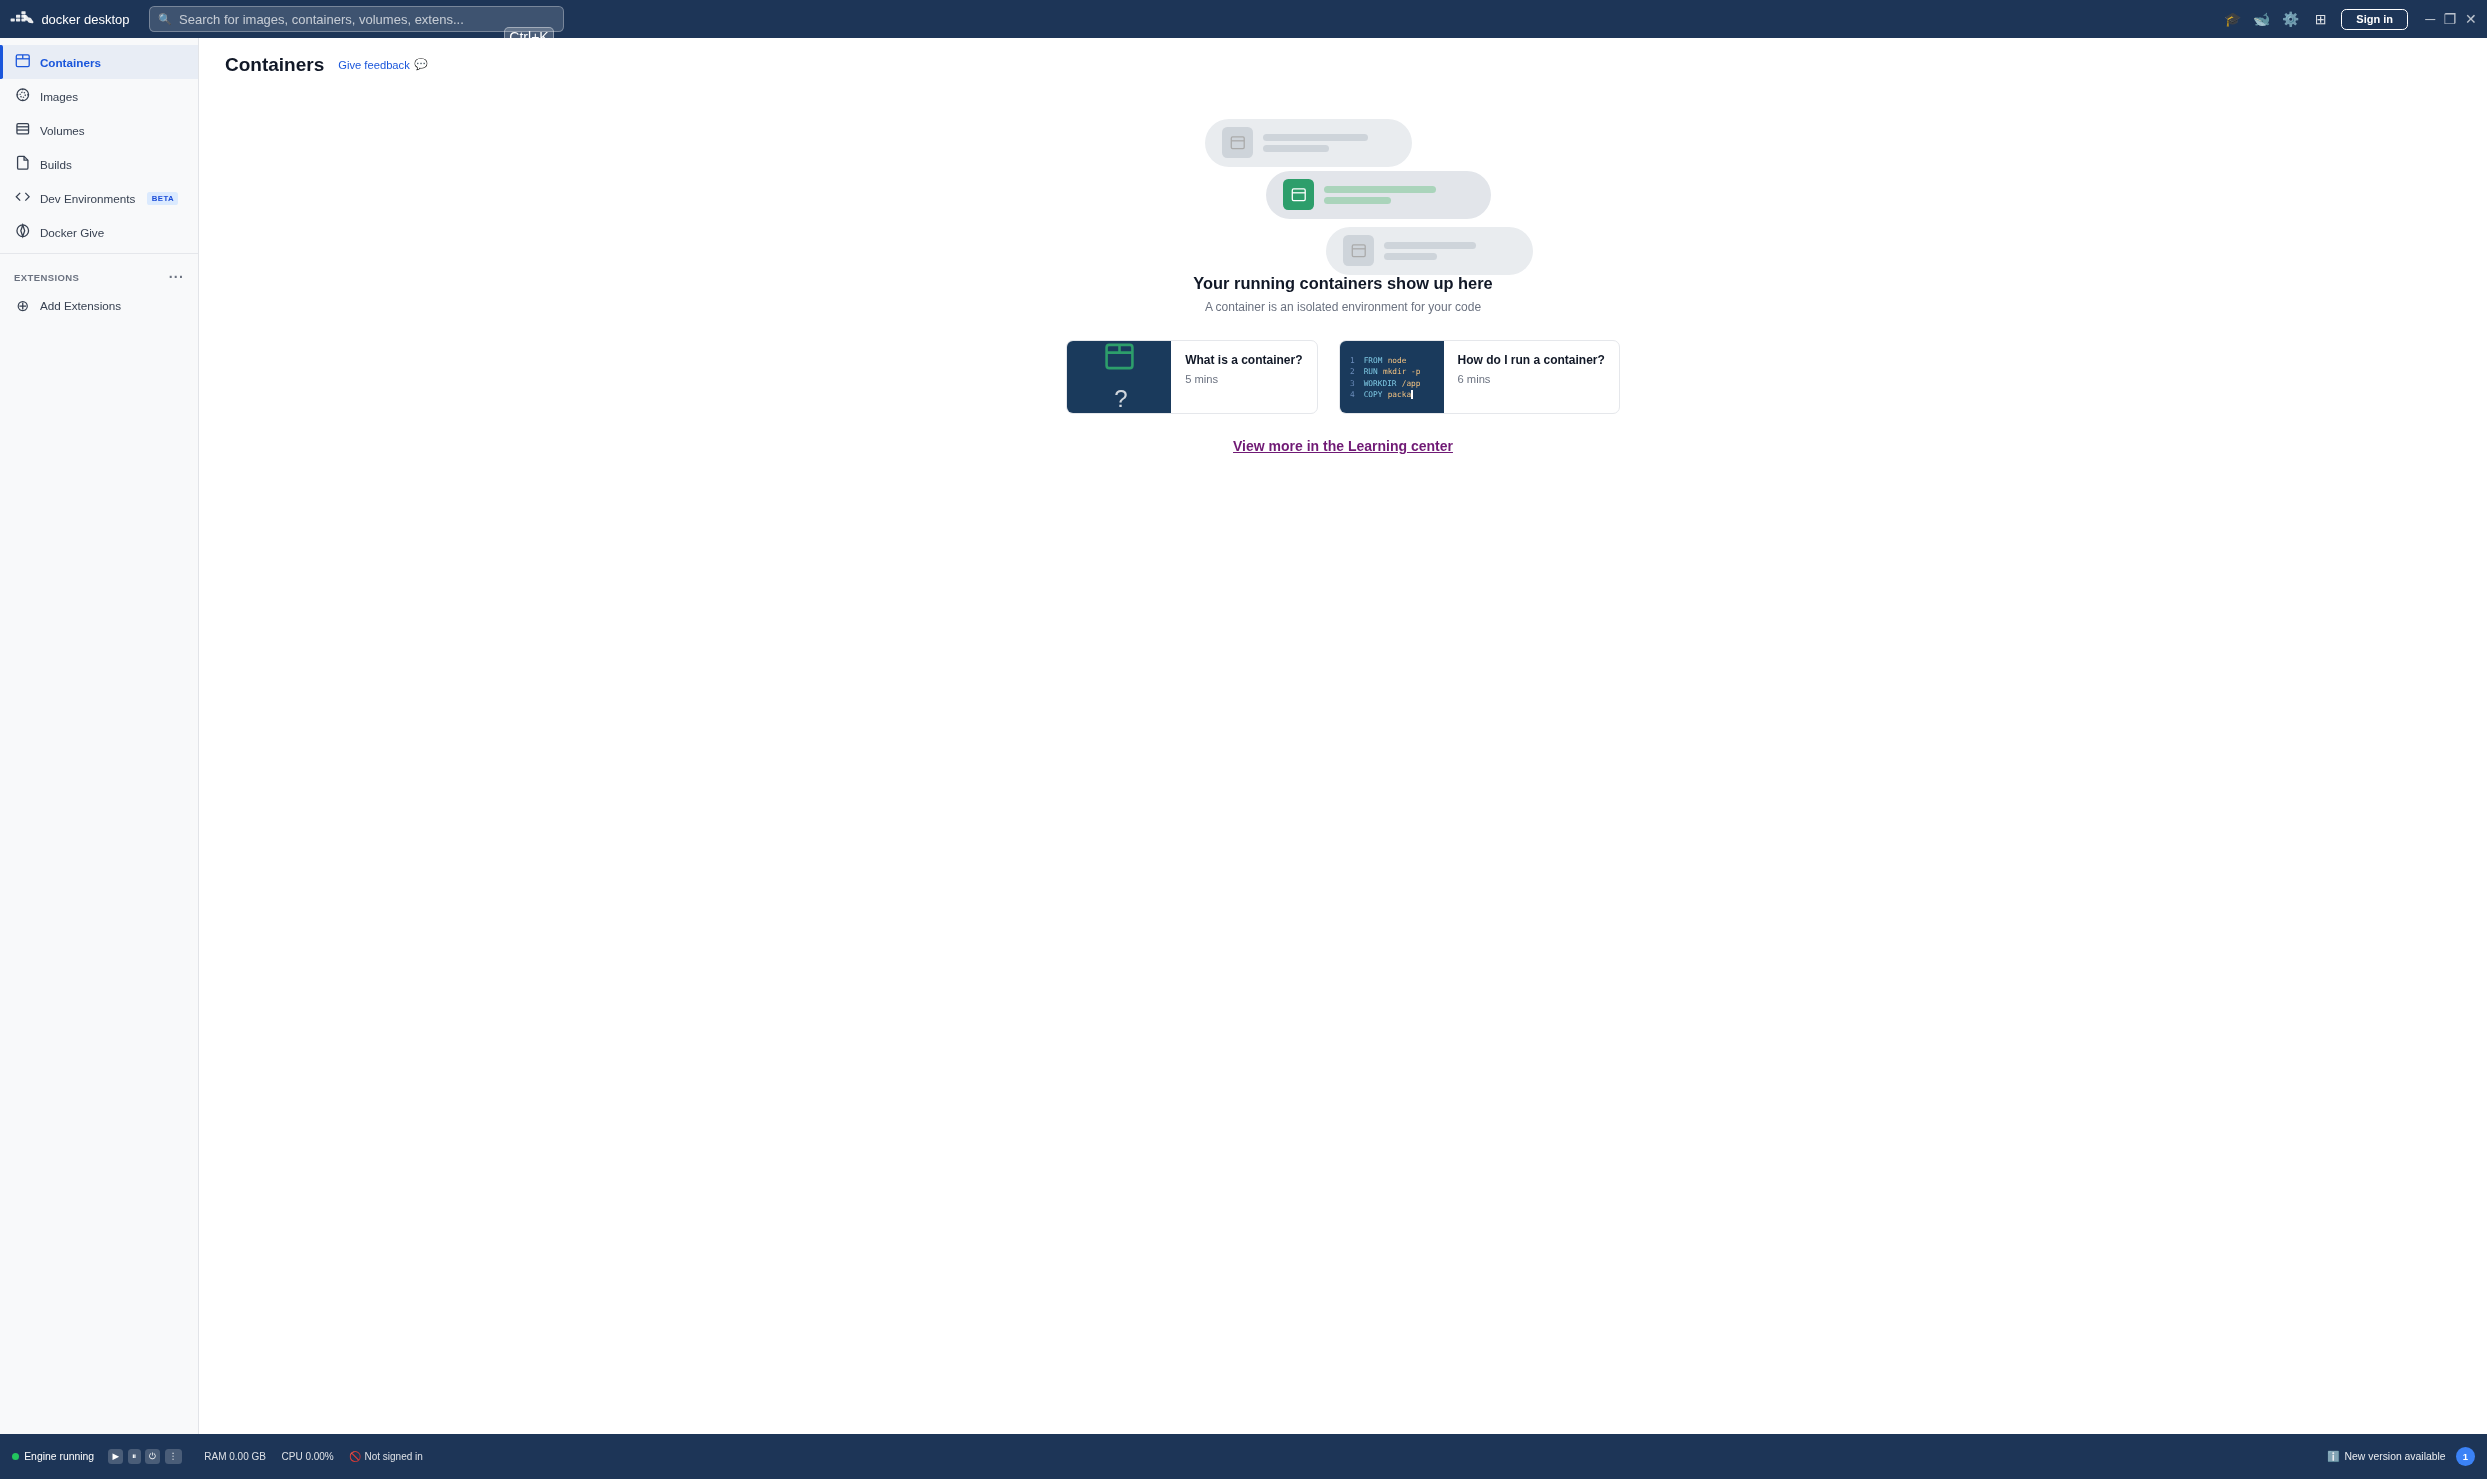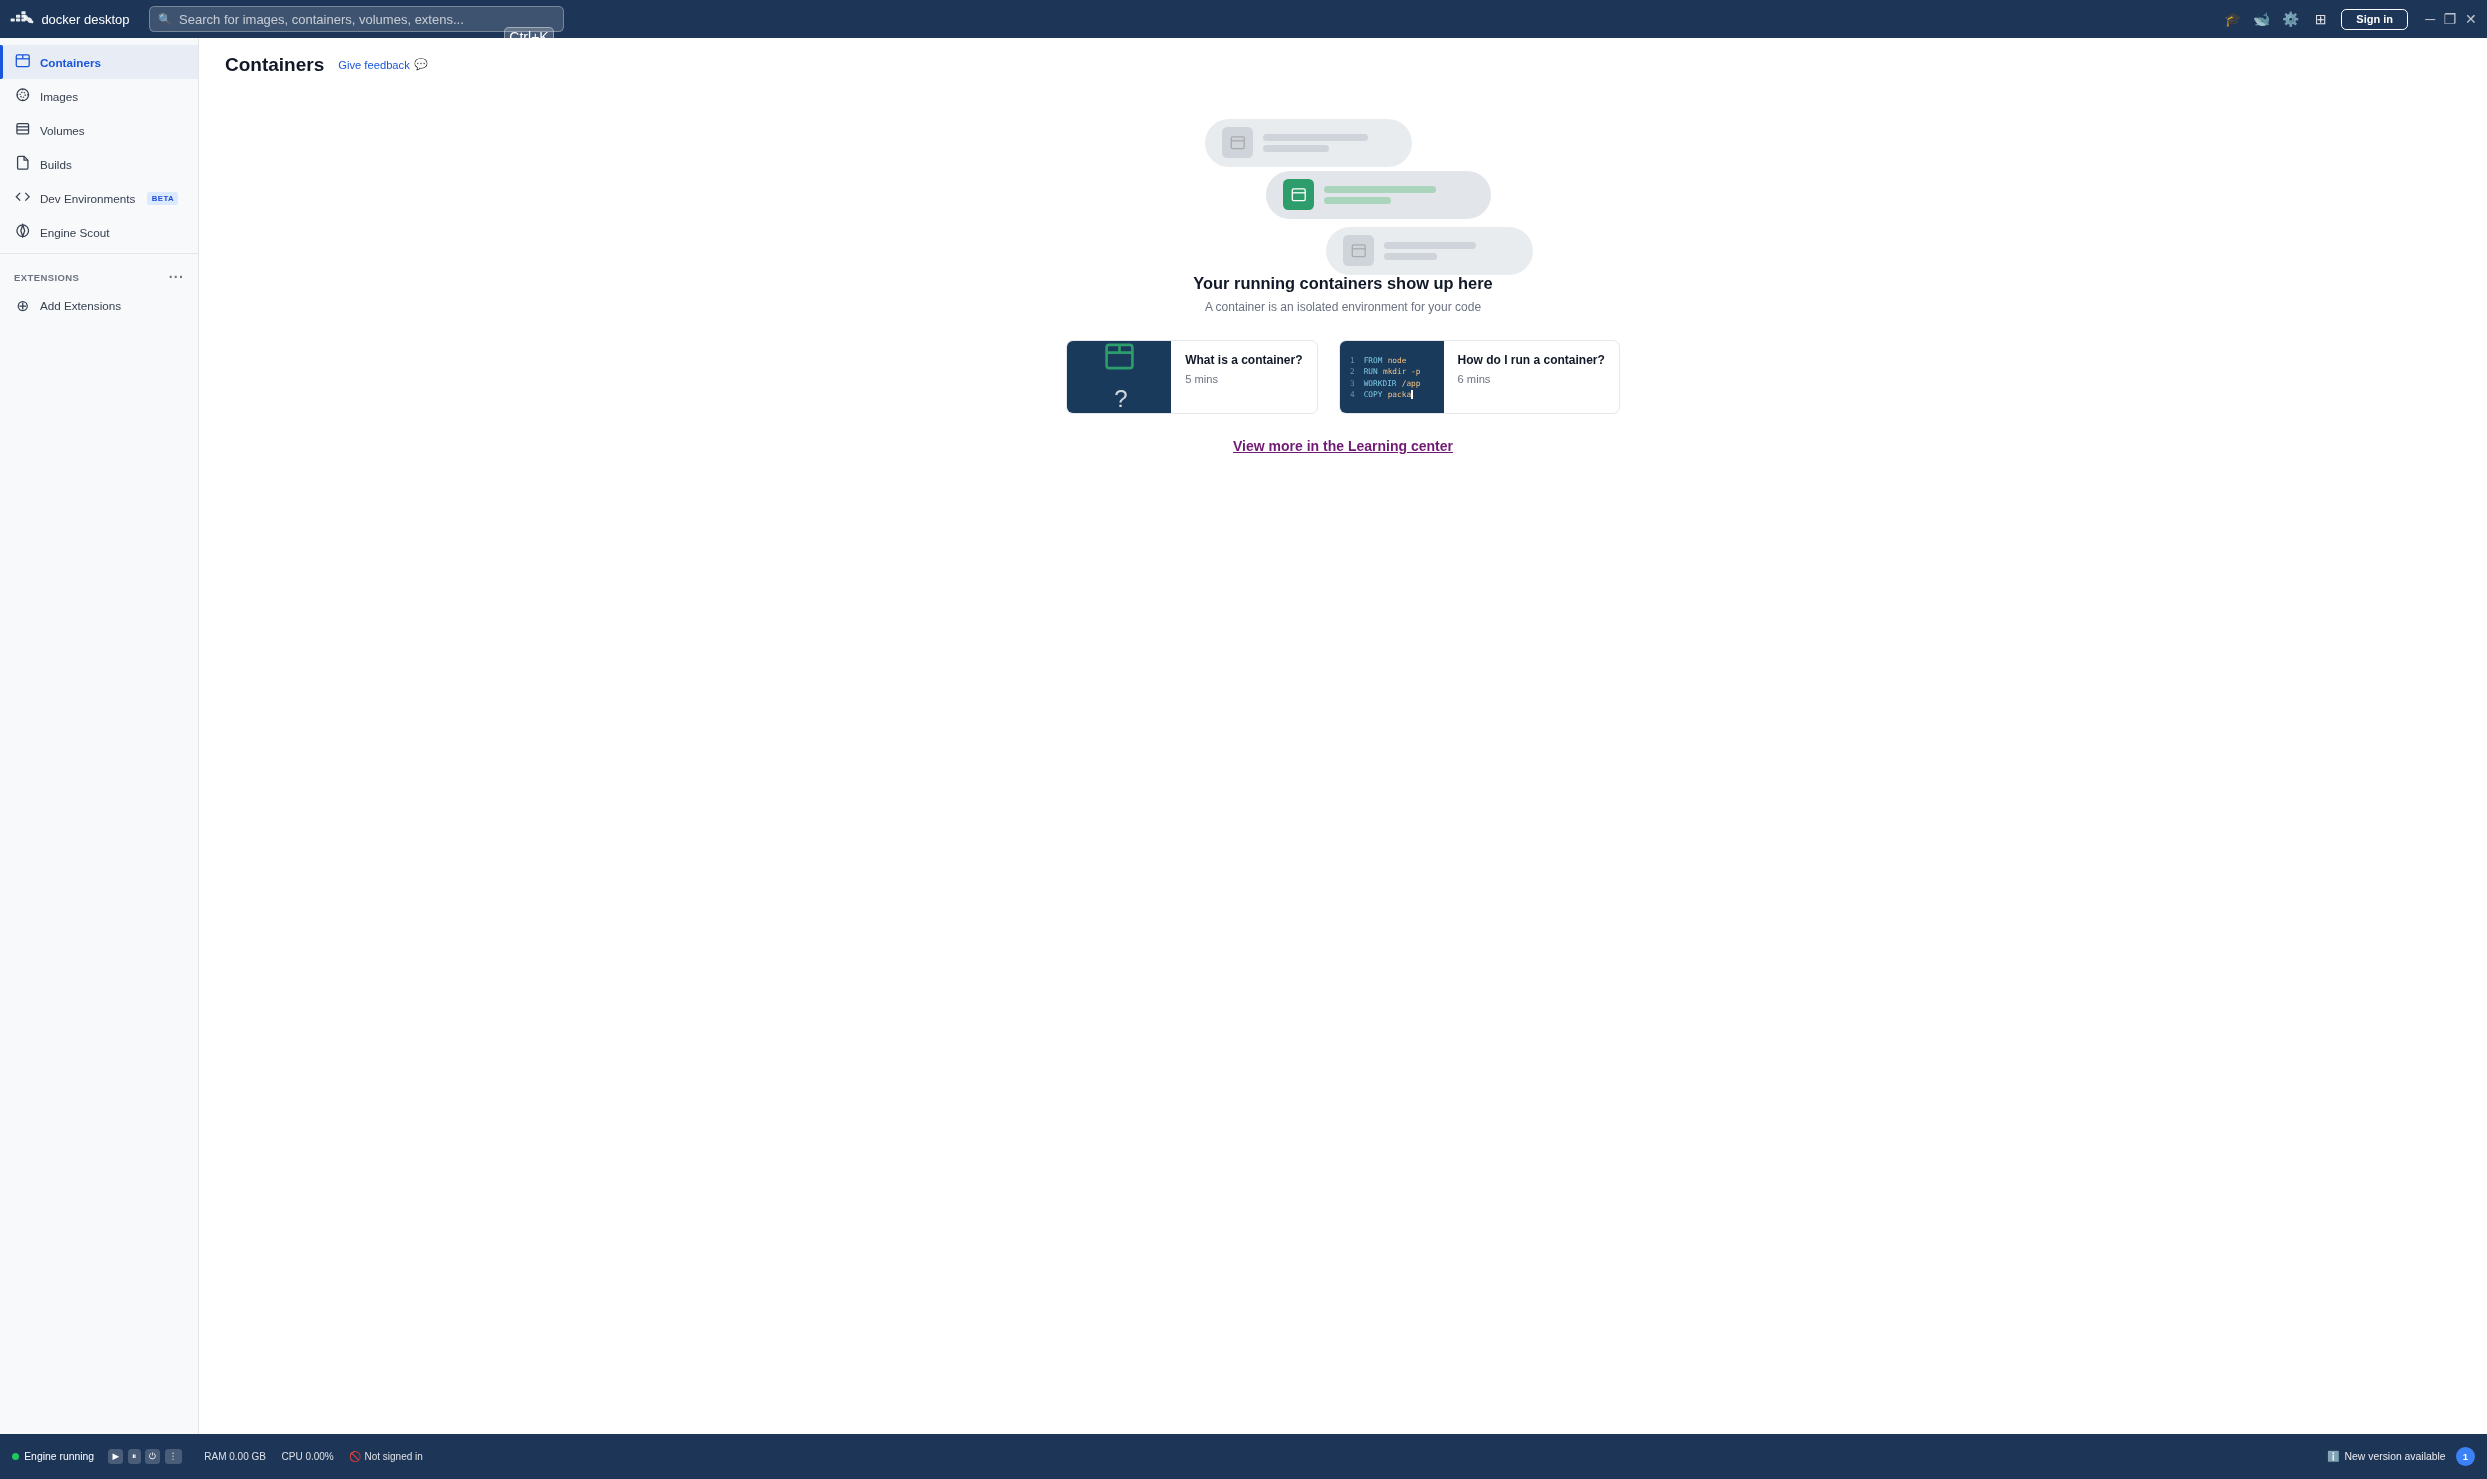--- a/index.html
+++ b/index.html
@@ -476,21 +476,21 @@
         <span class="badge-beta">BETA</span>
       </div>
 
       <div class="sidebar-item">
         <span class="sidebar-icon">
           <svg width="15.5" height="15.5" viewBox="0 0 24 24" fill="none" stroke="#374151" stroke-width="2">
               <circle cx="12" cy="12" r="9"></circle>
               <path d="M12 3 L15 12 L12 21 L9 12 Z" fill="none"></path>
             </svg>
         </span>
-        <span>Engine Scout</span>
+        <span>Docker Give</span>
       </div>
 
       <div class="sidebar-divider"></div>
 
       <div class="sidebar-section">
         <span>Extensions</span>
         <span class="more-btn">···</span>
       </div>
 
       <div class="sidebar-item">

